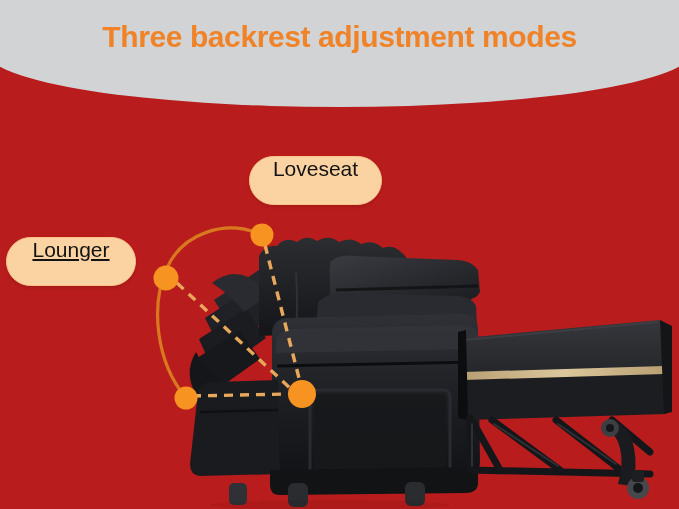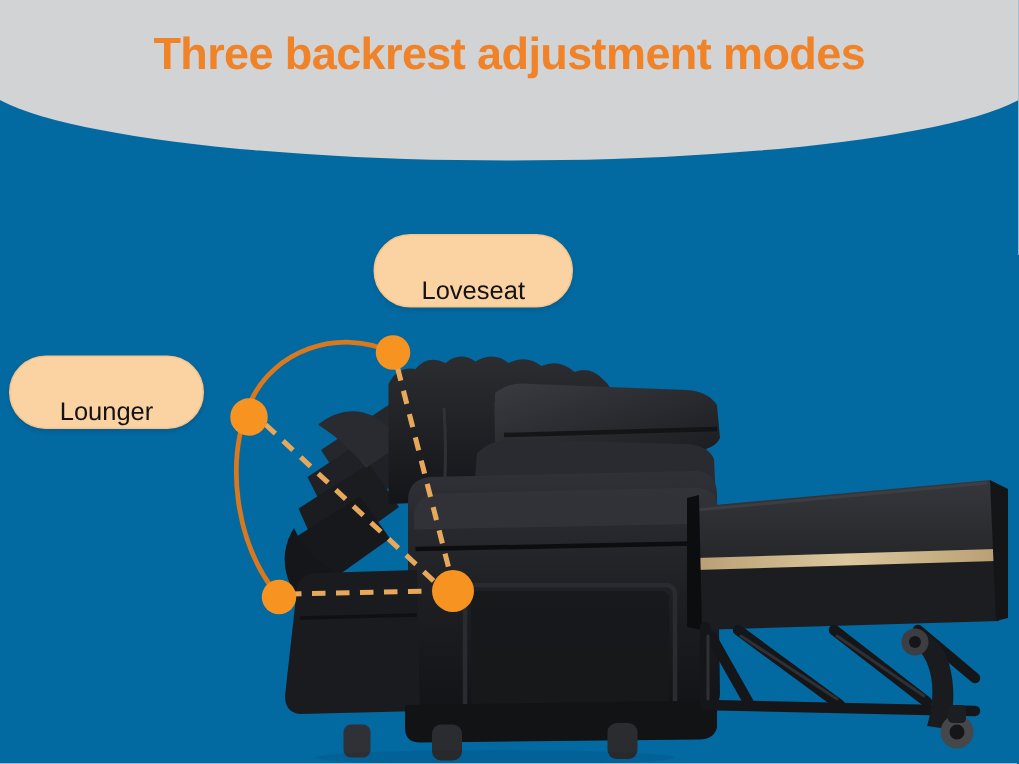--- a/index.html
+++ b/index.html
@@ -4,21 +4,21 @@
 <style>
   html, body {
     margin: 0;
     padding: 0;
     background: #ffffff;
   }
   #canvas {
     position: relative;
     width: 679px;
     height: 509px;
-    background: #0369a1;
+    background: #b91c1c;
     overflow: hidden;
     font-family: "Liberation Sans", sans-serif;
   }
 
   
   #header-banner {
     position: absolute;
     left: -14px;
     top: -26px;
     width: 707px;
@@ -61,33 +61,33 @@
     z-index: 5;
     pointer-events: none;
   }
   #callout-layer .hit { pointer-events: auto; }
 
   
   .pill {
     position: absolute;
     z-index: 6;
     display: flex;
-    align-items: flex-end;
+    align-items: flex-start;
     justify-content: center;
     background: #fbd3a2;
     border: 1.5px solid #f9c489;
     border-radius: 26px;
     box-shadow: 0 2px 3px rgba(0,0,0,0.10);
     color: #131313;
-    font-size: 17px;
+    font-size: 21px;
     font-family: "Liberation Sans", sans-serif;
     white-space: nowrap;
   }
   #pill-loveseat { left: 249px; top: 156px; width: 131px; height: 47px; }
-  #pill-lounger  { left: 6px;   top: 237px; width: 128px; height: 47px; }
+  #pill-lounger  { left: 6px;   top: 237px; width: 128px; height: 47px; text-decoration: underline; }
   #pill-bed      { left: 31px;  top: 378px; width: 123px; height: 46px; }
 </style>
 </head>
 <body>
 
 <div id="canvas">
 
   <svg id="product-photo" viewBox="0 0 679 509" xmlns="http://www.w3.org/2000/svg">
     <defs>
       <linearGradient id="gBody" x1="0" y1="0" x2="0" y2="1">

